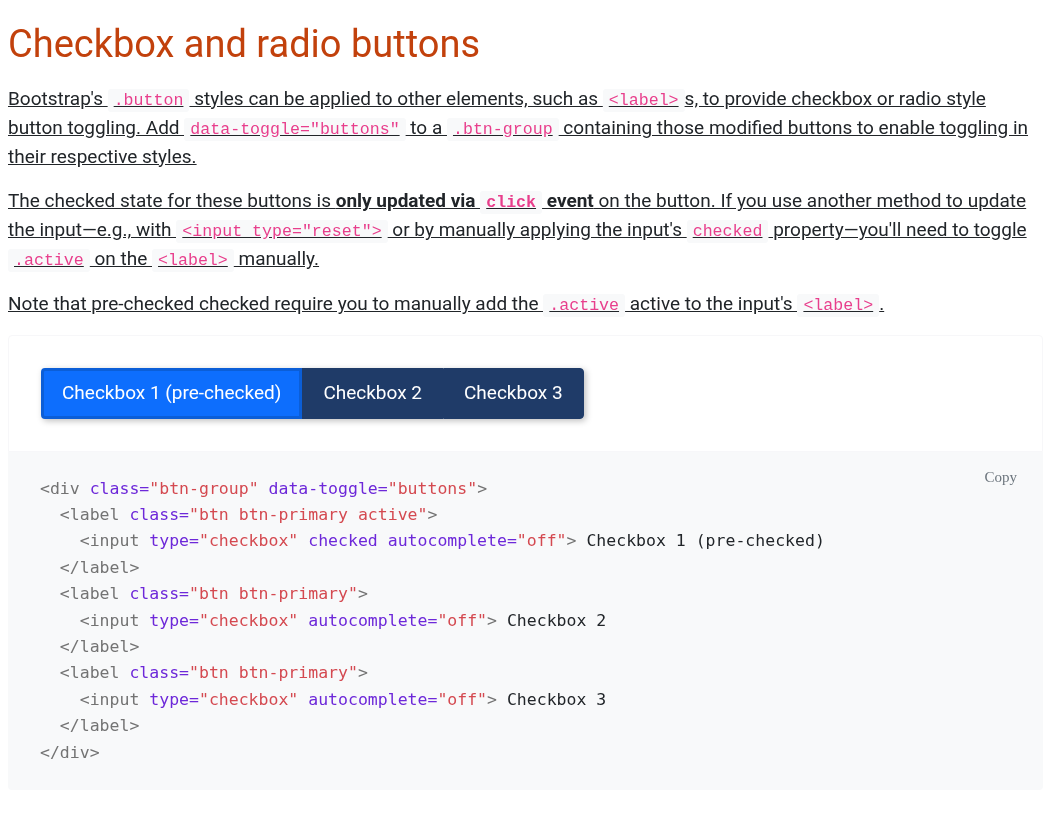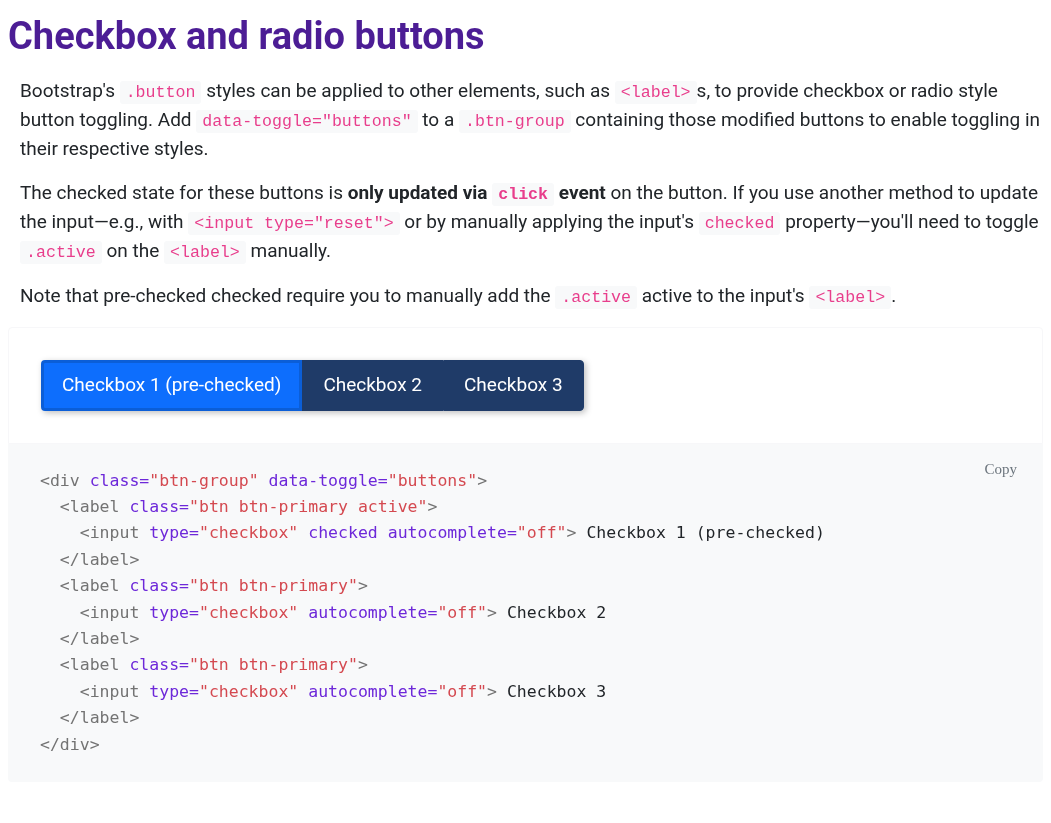--- a/index.html
+++ b/index.html
@@ -7,25 +7,25 @@
       font-family: "Segoe UI", -apple-system, BlinkMacSystemFont, Roboto, "Helvetica Neue", Arial, sans-serif;
       margin: 0;
       padding: 8px;
       color: #212529;
       font-size: 19px;
       line-height: 1.5;
       background: #fff;
     }
     h2 {
       font-size: 38px;
-      font-weight: 700;
-      margin: 0 0 12px 0;
-      color: #4c1d95;
+      font-weight: 400;
+      margin: 8px 0 12px 0;
+      color: #c2410c;
     }
-    p { margin: 0 0 16px 12px; }
+    p { margin: 0 0 16px 0; text-decoration: underline; }
     code.inline {
       font-family: SFMono-Regular, Menlo, Monaco, Consolas, "Liberation Mono", "Courier New", monospace;
       font-size: 87.5%;
       color: #e83e8c;
       background-color: #f8f9fa;
       padding: 2px 6px;
       border-radius: 3px;
       word-break: break-word;
     }
     strong { font-weight: 700; }

